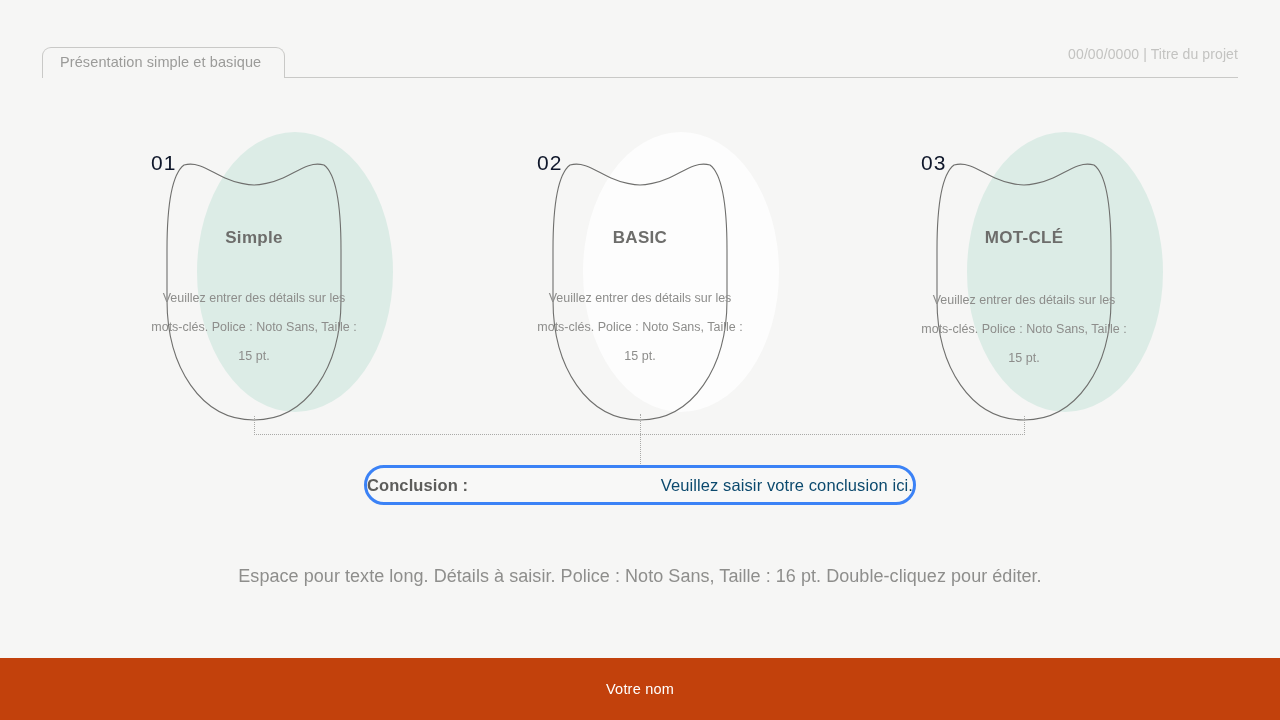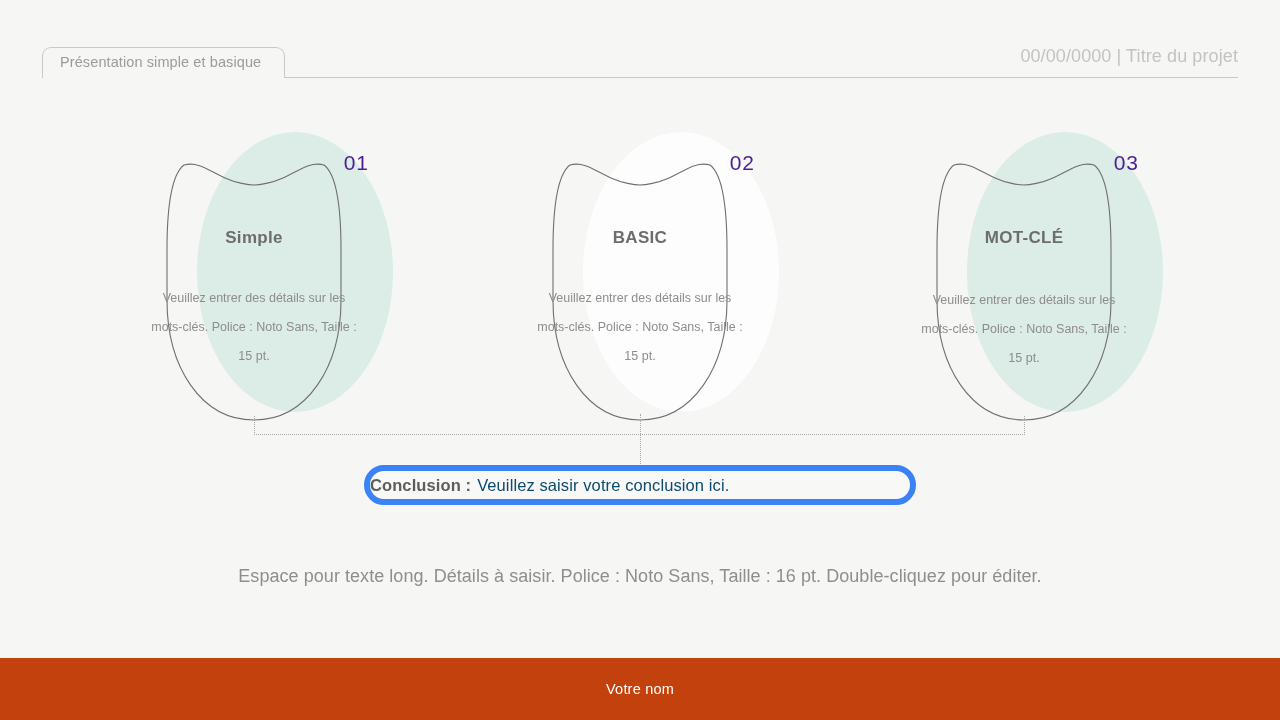--- a/index.html
+++ b/index.html
@@ -58,21 +58,21 @@
     left: 285px;
     top: 77px;
     width: 953px;
     height: 1px;
     background: #c9c9c7;
   }
   #header-meta {
     position: absolute;
     right: 42px;
     top: 46px;
-    font-size: 18px;
+    font-size: 14px;
     color: #c3c3c1;
     white-space: nowrap;
     letter-spacing: 0.1px;
   }
 
   
   .shield {
     position: absolute;
     top: 132px;
     width: 230px;
@@ -96,26 +96,26 @@
   .shield-svg {
     position: absolute;
     left: 0; top: 0;
     width: 230px;
     height: 290px;
     overflow: visible;
   }
 
   .shield-num {
     position: absolute;
-    left: 0;
+    left: 12px;
     top: 19px;
     width: 230px;
-    text-align: right;
+    text-align: left;
     font-size: 21px;
-    color: #4c1d95;
+    color: #0f172a;
     letter-spacing: 1px;
   }
   .shield-title {
     position: absolute;
     left: 0;
     top: 96px;
     width: 230px;
     text-align: center;
     font-size: 17px;
     color: #6d6d6b;
@@ -152,27 +152,27 @@
     border-top: 1px dotted #aaaaa8;
   }
 
   
   #conclusion-box {
     position: absolute;
     left: 364px;
     top: 465px;
     width: 552px;
     height: 40px;
-    border: 6px solid #3b82f6;
+    border: 3px solid #3b82f6;
     border-radius: 20px;
     background: #f8f8f7;
     box-sizing: border-box;
     display: flex;
     align-items: center;
-    justify-content: flex-start;
+    justify-content: space-between;
   }
   #conclusion-strong {
     font-size: 16.5px;
     font-weight: bold;
     color: #5d5d5b;
     letter-spacing: 0.1px;
   }
   #conclusion-text {
     font-size: 16.5px;
     color: #0c4a6e;

